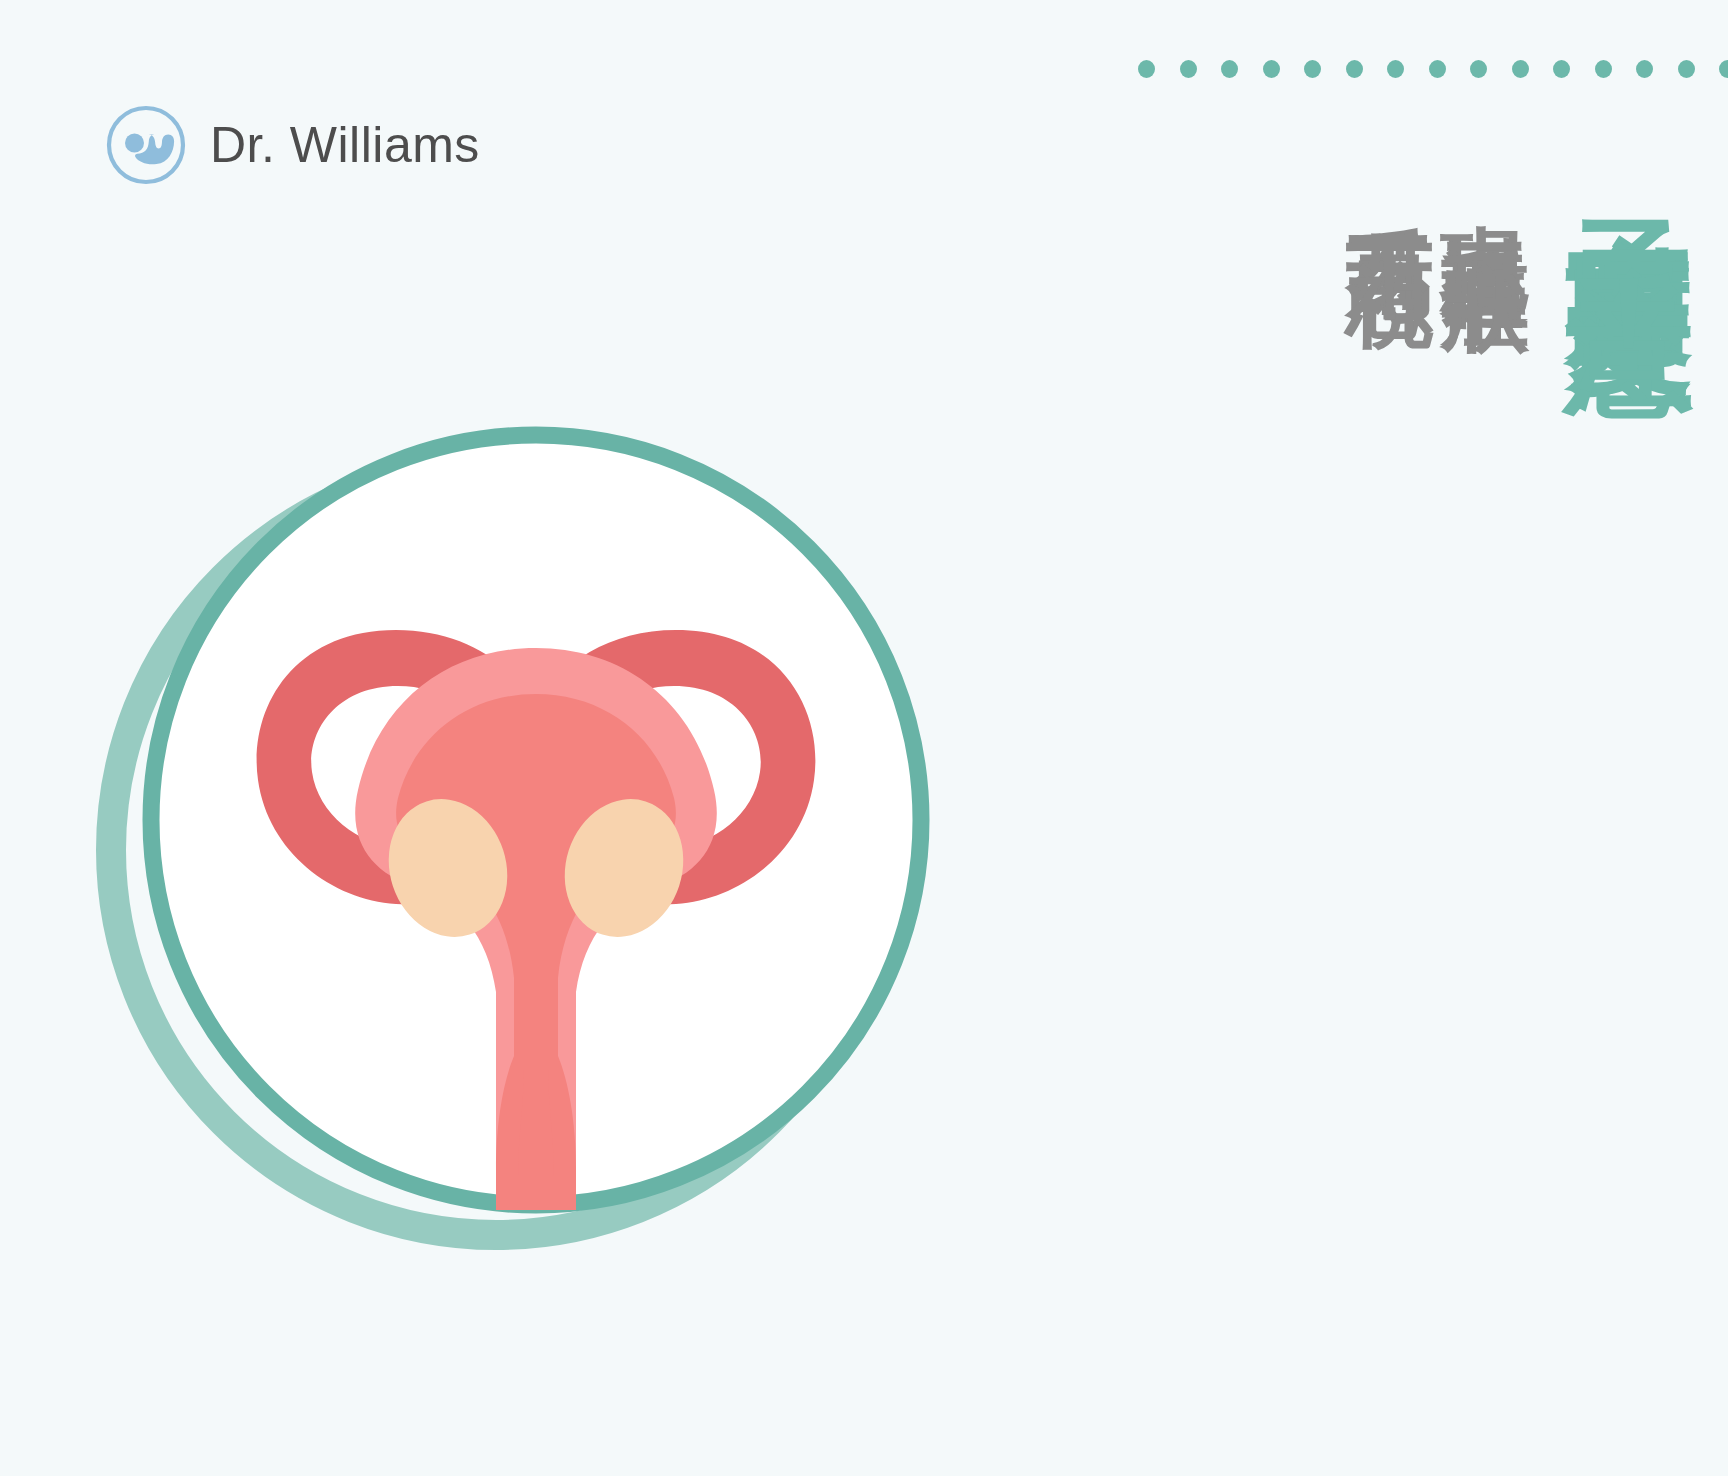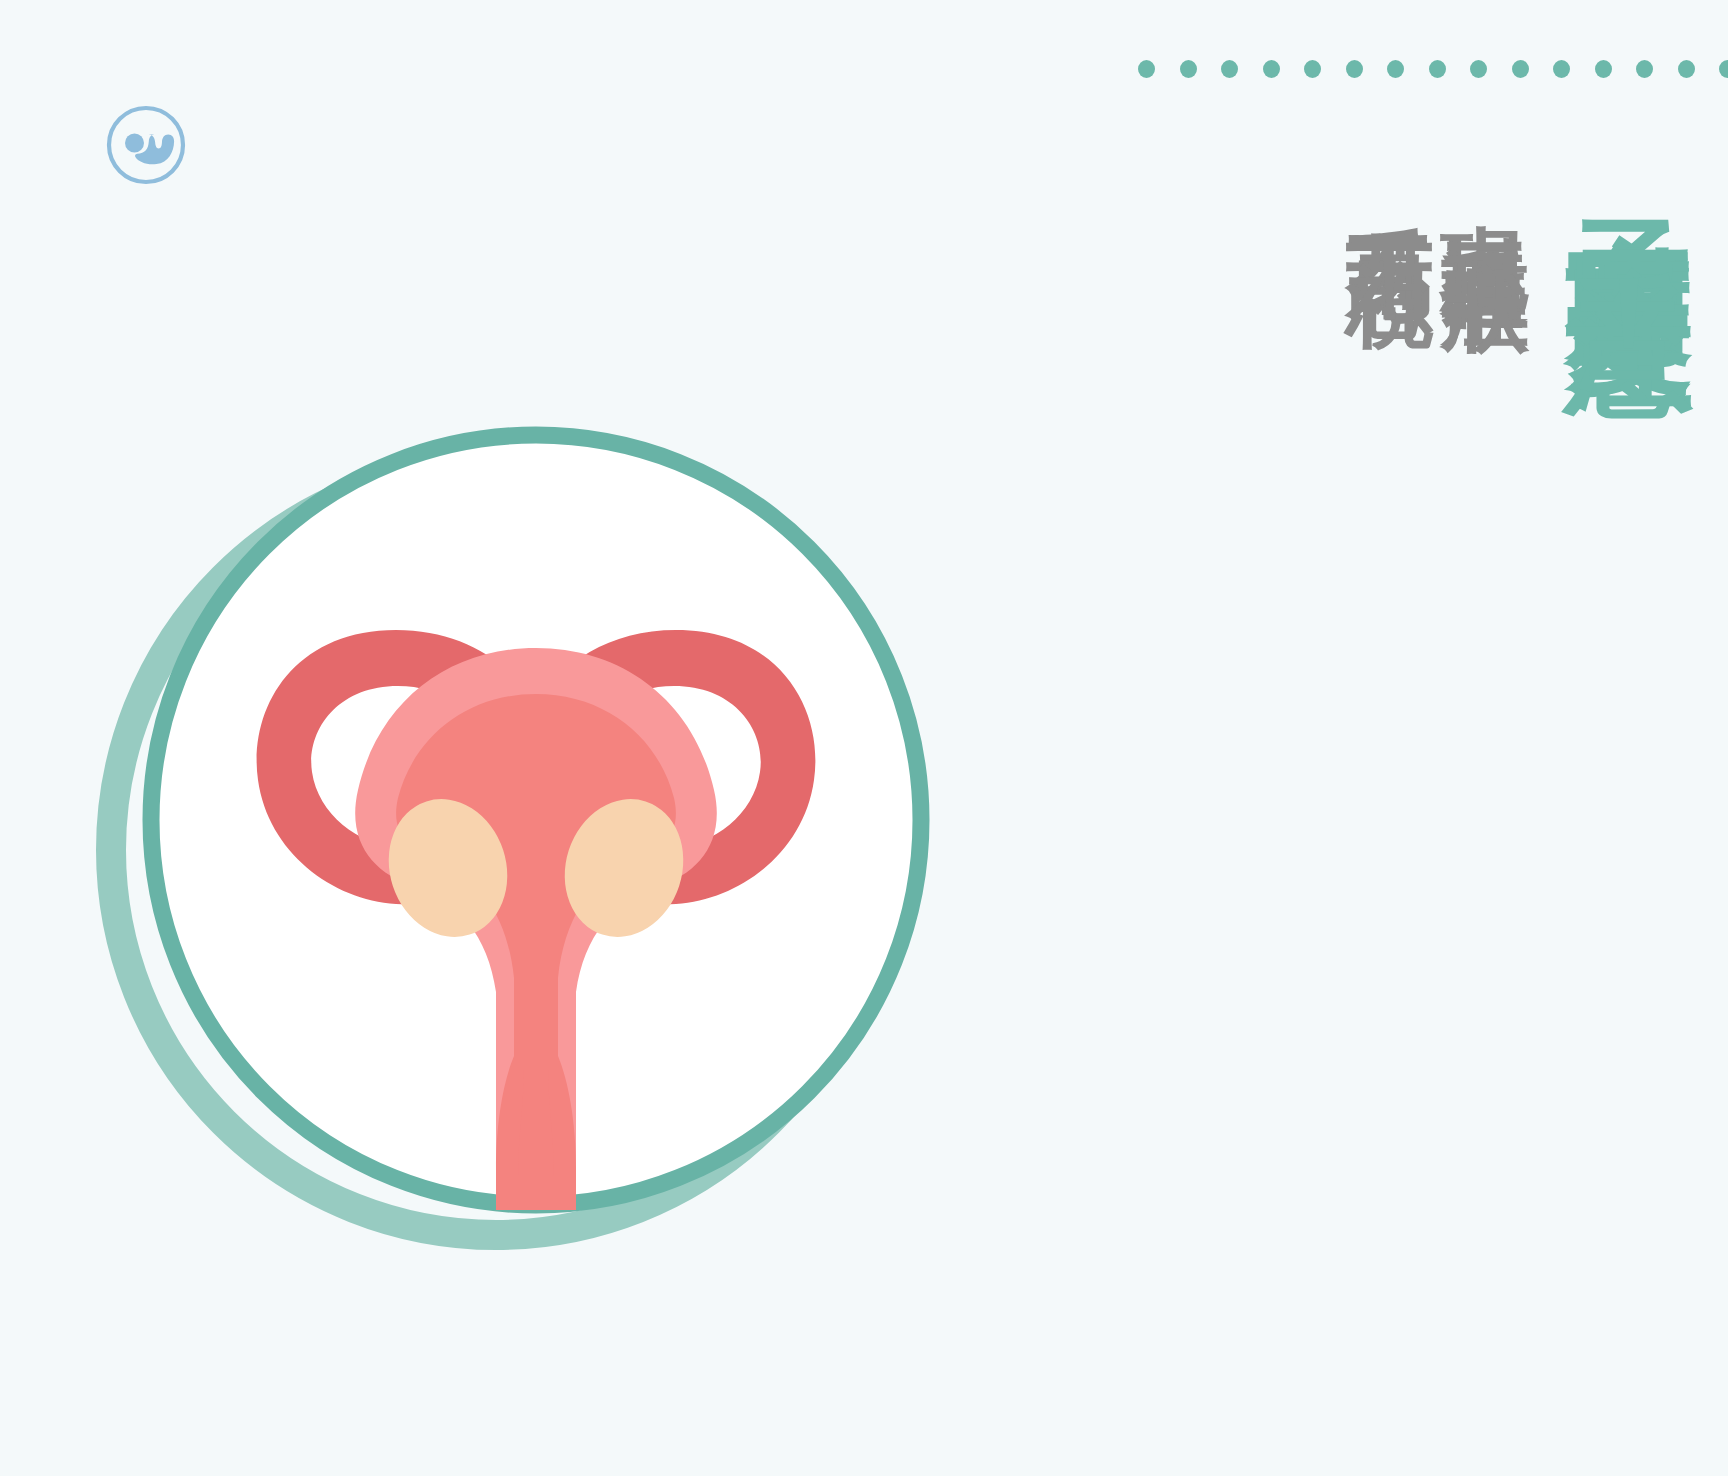--- a/index.html
+++ b/index.html
@@ -118,20 +118,21 @@
 <body>
 
 <div id="brand">
   <span id="brand-mark">
     <svg viewBox="0 0 84 84" xmlns="http://www.w3.org/2000/svg" aria-hidden="true">
       <circle cx="42" cy="42" r="37" fill="none" stroke="#8fbddc" stroke-width="4.2"></circle>
       <circle cx="30.5" cy="40" r="9.5" fill="#8fbddc"></circle>
       <path d="M44.5 31.5 c4.2 0 6.2 3.2 6.6 7.6 c0.35 3.9 1.2 6.4 3.5 6.4 c2.5 0 3.2 -2.7 3.4 -6.7 c0.2 -4.1 2.3 -7.3 6.2 -7.3 c3.9 0 6.0 3.0 5.9 7.0 c-0.25 10.4 -5.6 21.2 -17.6 22.6 c-9.8 1.15 -17.6 -2.1 -20.8 -6.6 c-1.3 -1.8 -0.6 -3.5 1.5 -3.7 c7.6 -0.75 11.1 -4.5 11.6 -12.4 c0.25 -4.0 2.0 -6.9 5.7 -6.9 z" fill="#8fbddc"></path>
     </svg>
   </span>
+  <span id="brand-name">Dr. Williams</span>
 </div>
 
 <div id="dot-rule">
   <span class="dot"></span>
   <span class="dot"></span>
   <span class="dot"></span>
   <span class="dot"></span>
   <span class="dot"></span>
   <span class="dot"></span>
   <span class="dot"></span>

